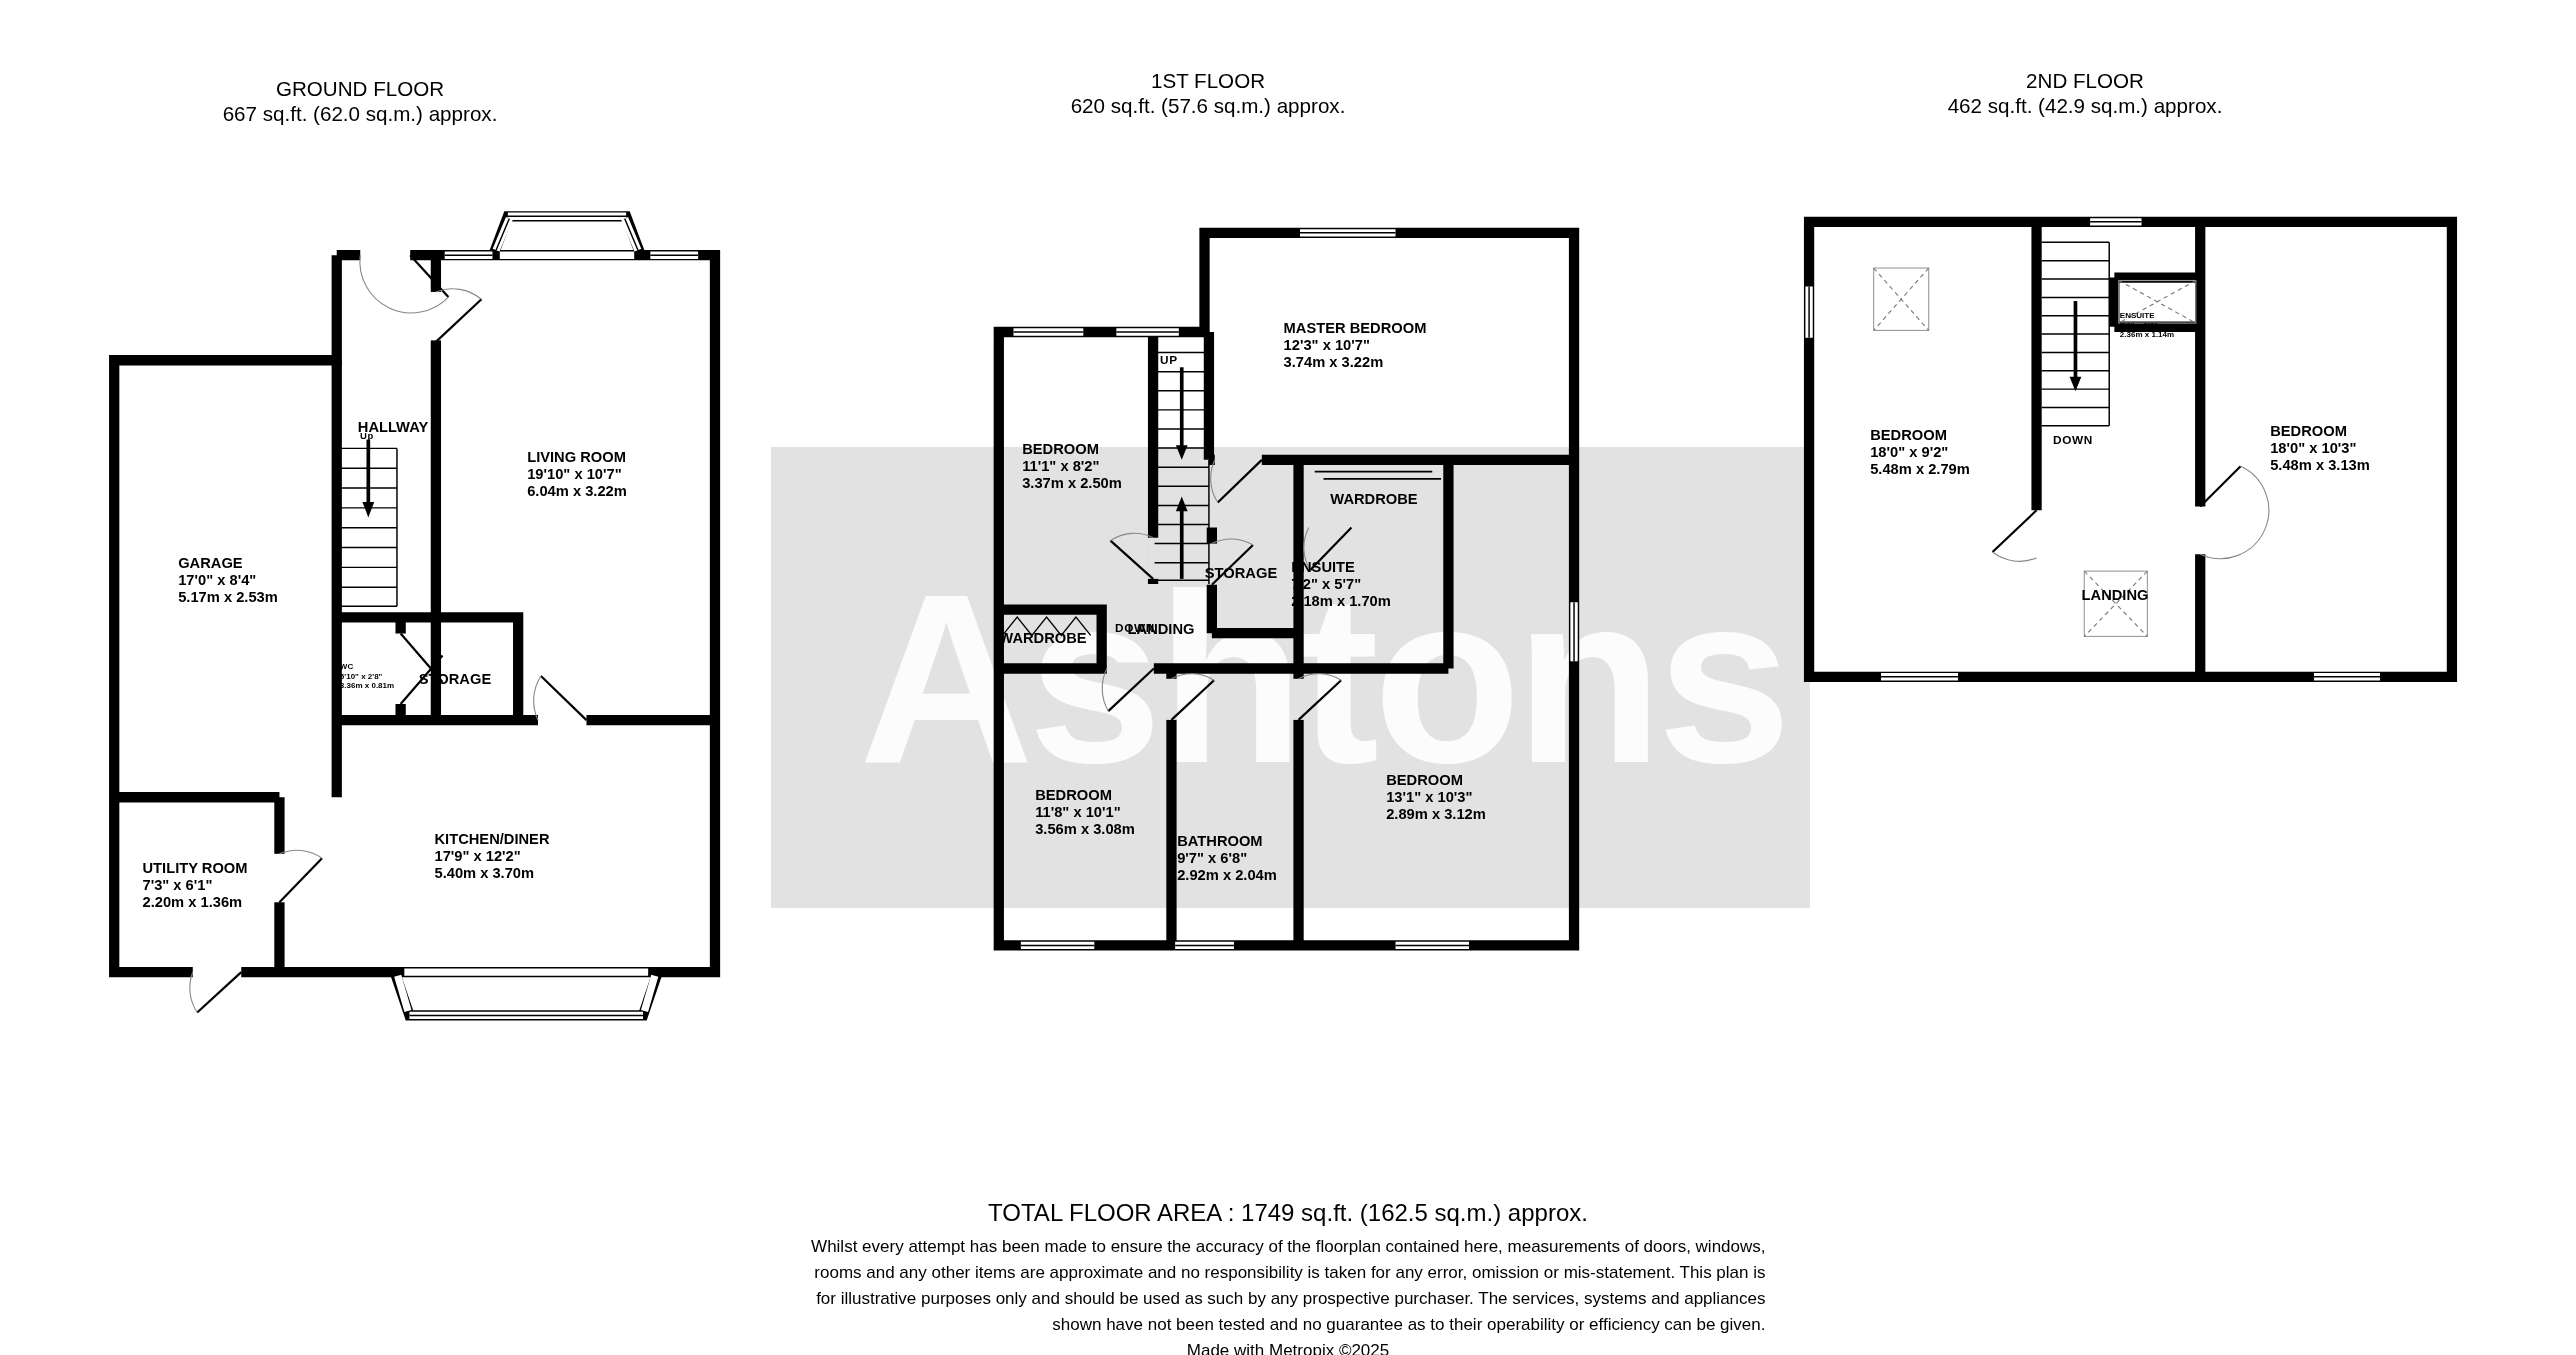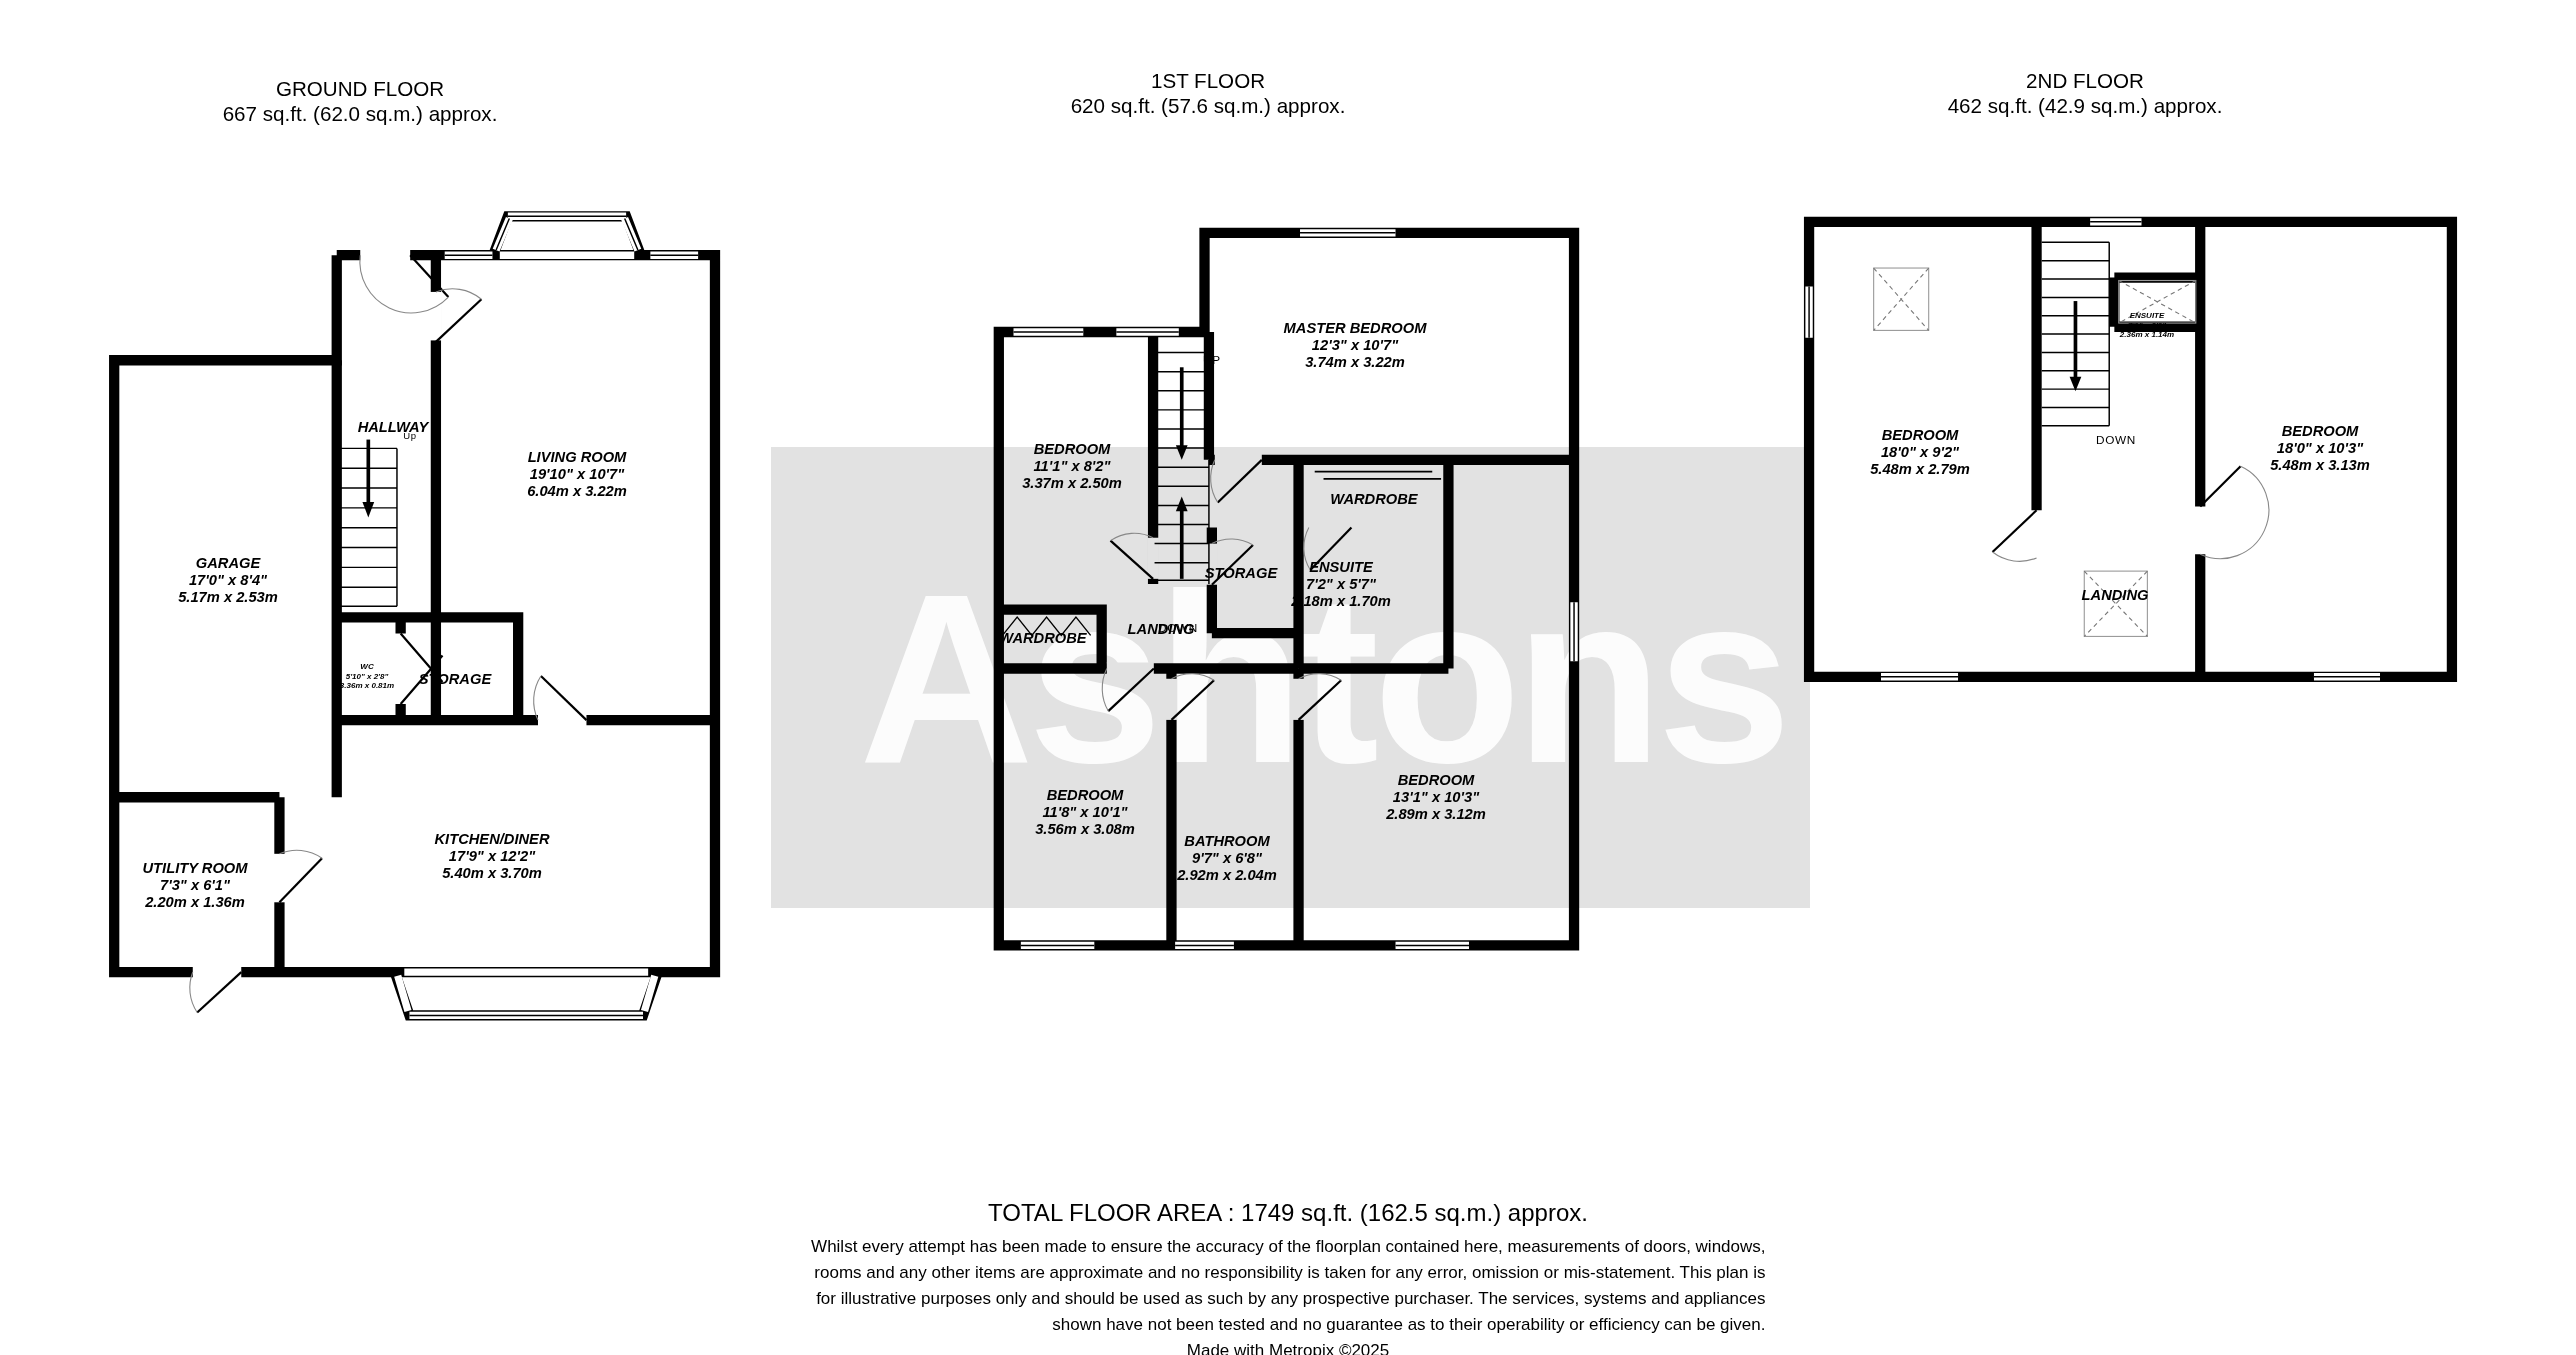--- a/index.html
+++ b/index.html
@@ -5,25 +5,25 @@
   html,body{margin:0;padding:0;background:#fff;}
   .canvas{position:relative;width:2576px;height:1355px;background:#fff;overflow:hidden;
           font-family:"Liberation Sans","DejaVu Sans",sans-serif;color:#000;}
   .wm-band{position:absolute;left:771px;top:447px;width:1039px;height:461px;background:#e2e2e2;
            display:flex;align-items:center;justify-content:flex-start;overflow:hidden;}
   .wm-text{font-size:242px;font-weight:bold;color:#ffffff;opacity:.92;letter-spacing:-5.9px;margin-left:88px;line-height:1;}
   .wm-logo{font-size:294px;font-weight:bold;color:#ececec;line-height:1;margin-left:22px;letter-spacing:-14.7px;}
   svg.plan{position:absolute;}
   .floor-title{position:absolute;transform:translateX(-50%);text-align:center;
                font-size:20.6px;line-height:25px;white-space:nowrap;}
-  .rlabel{position:absolute;transform:translate(-50%,-50%);text-align:center;font-weight:bold;
-          font-size:14.7px;line-height:17px;white-space:nowrap;font-style:italic;}
+  .rlabel{position:absolute;transform:translate(-50%,-50%);text-align:left;font-weight:bold;
+          font-size:14.7px;line-height:17px;white-space:nowrap;}
   .rlabel.small{font-size:8px;line-height:9.5px;}
   .dir{position:absolute;transform:translate(-50%,-50%);font-size:11.8px;line-height:13.2px;
-       font-weight:normal;letter-spacing:0.7px;white-space:nowrap;margin-left:43px;}
+       font-weight:bold;letter-spacing:0.7px;white-space:nowrap;}
   .dir.tiny{font-size:9.5px;}
   .footer-total{position:absolute;left:1288px;top:1199px;transform:translateX(-50%);
                 font-size:24px;white-space:nowrap;}
   .footer-disclaimer{position:absolute;left:1288px;top:1234px;transform:translateX(-50%);
                      width:955px;text-align:right;font-size:17px;line-height:26px;}
   .footer-credit{position:absolute;left:1288px;top:1341px;transform:translateX(-50%);
                  font-size:17px;white-space:nowrap;}
 </style>
 </head>
 <body>

